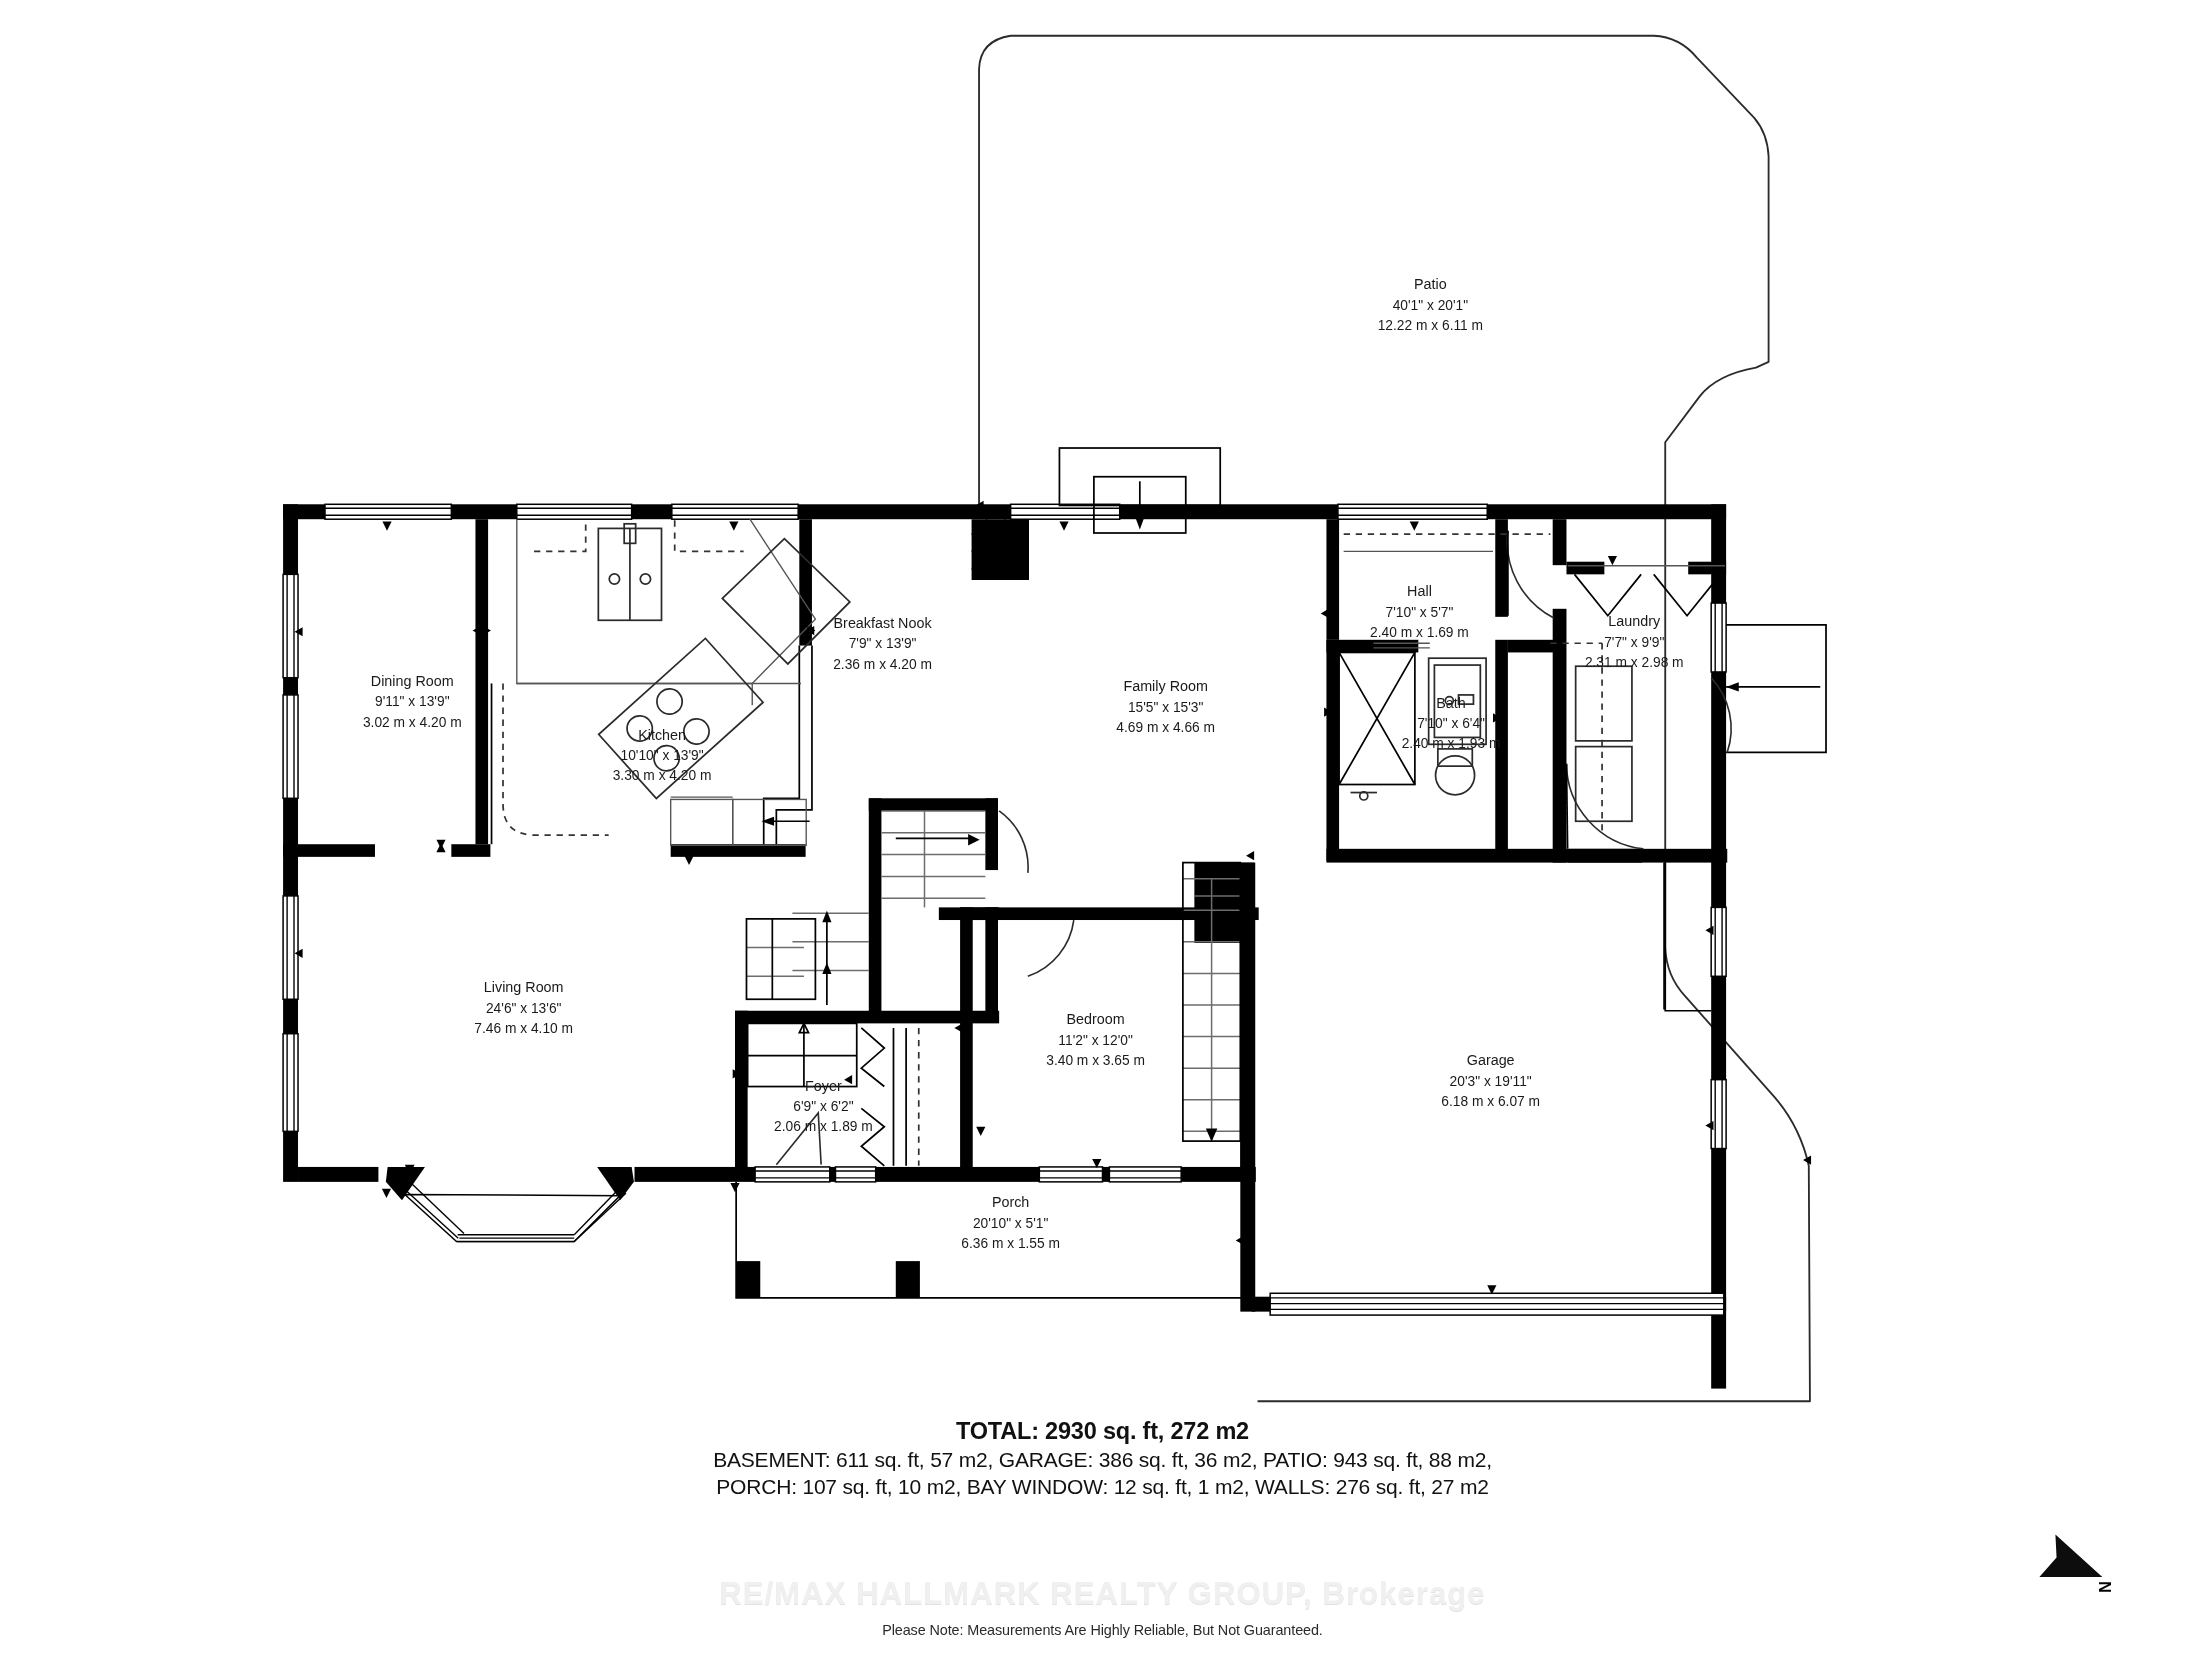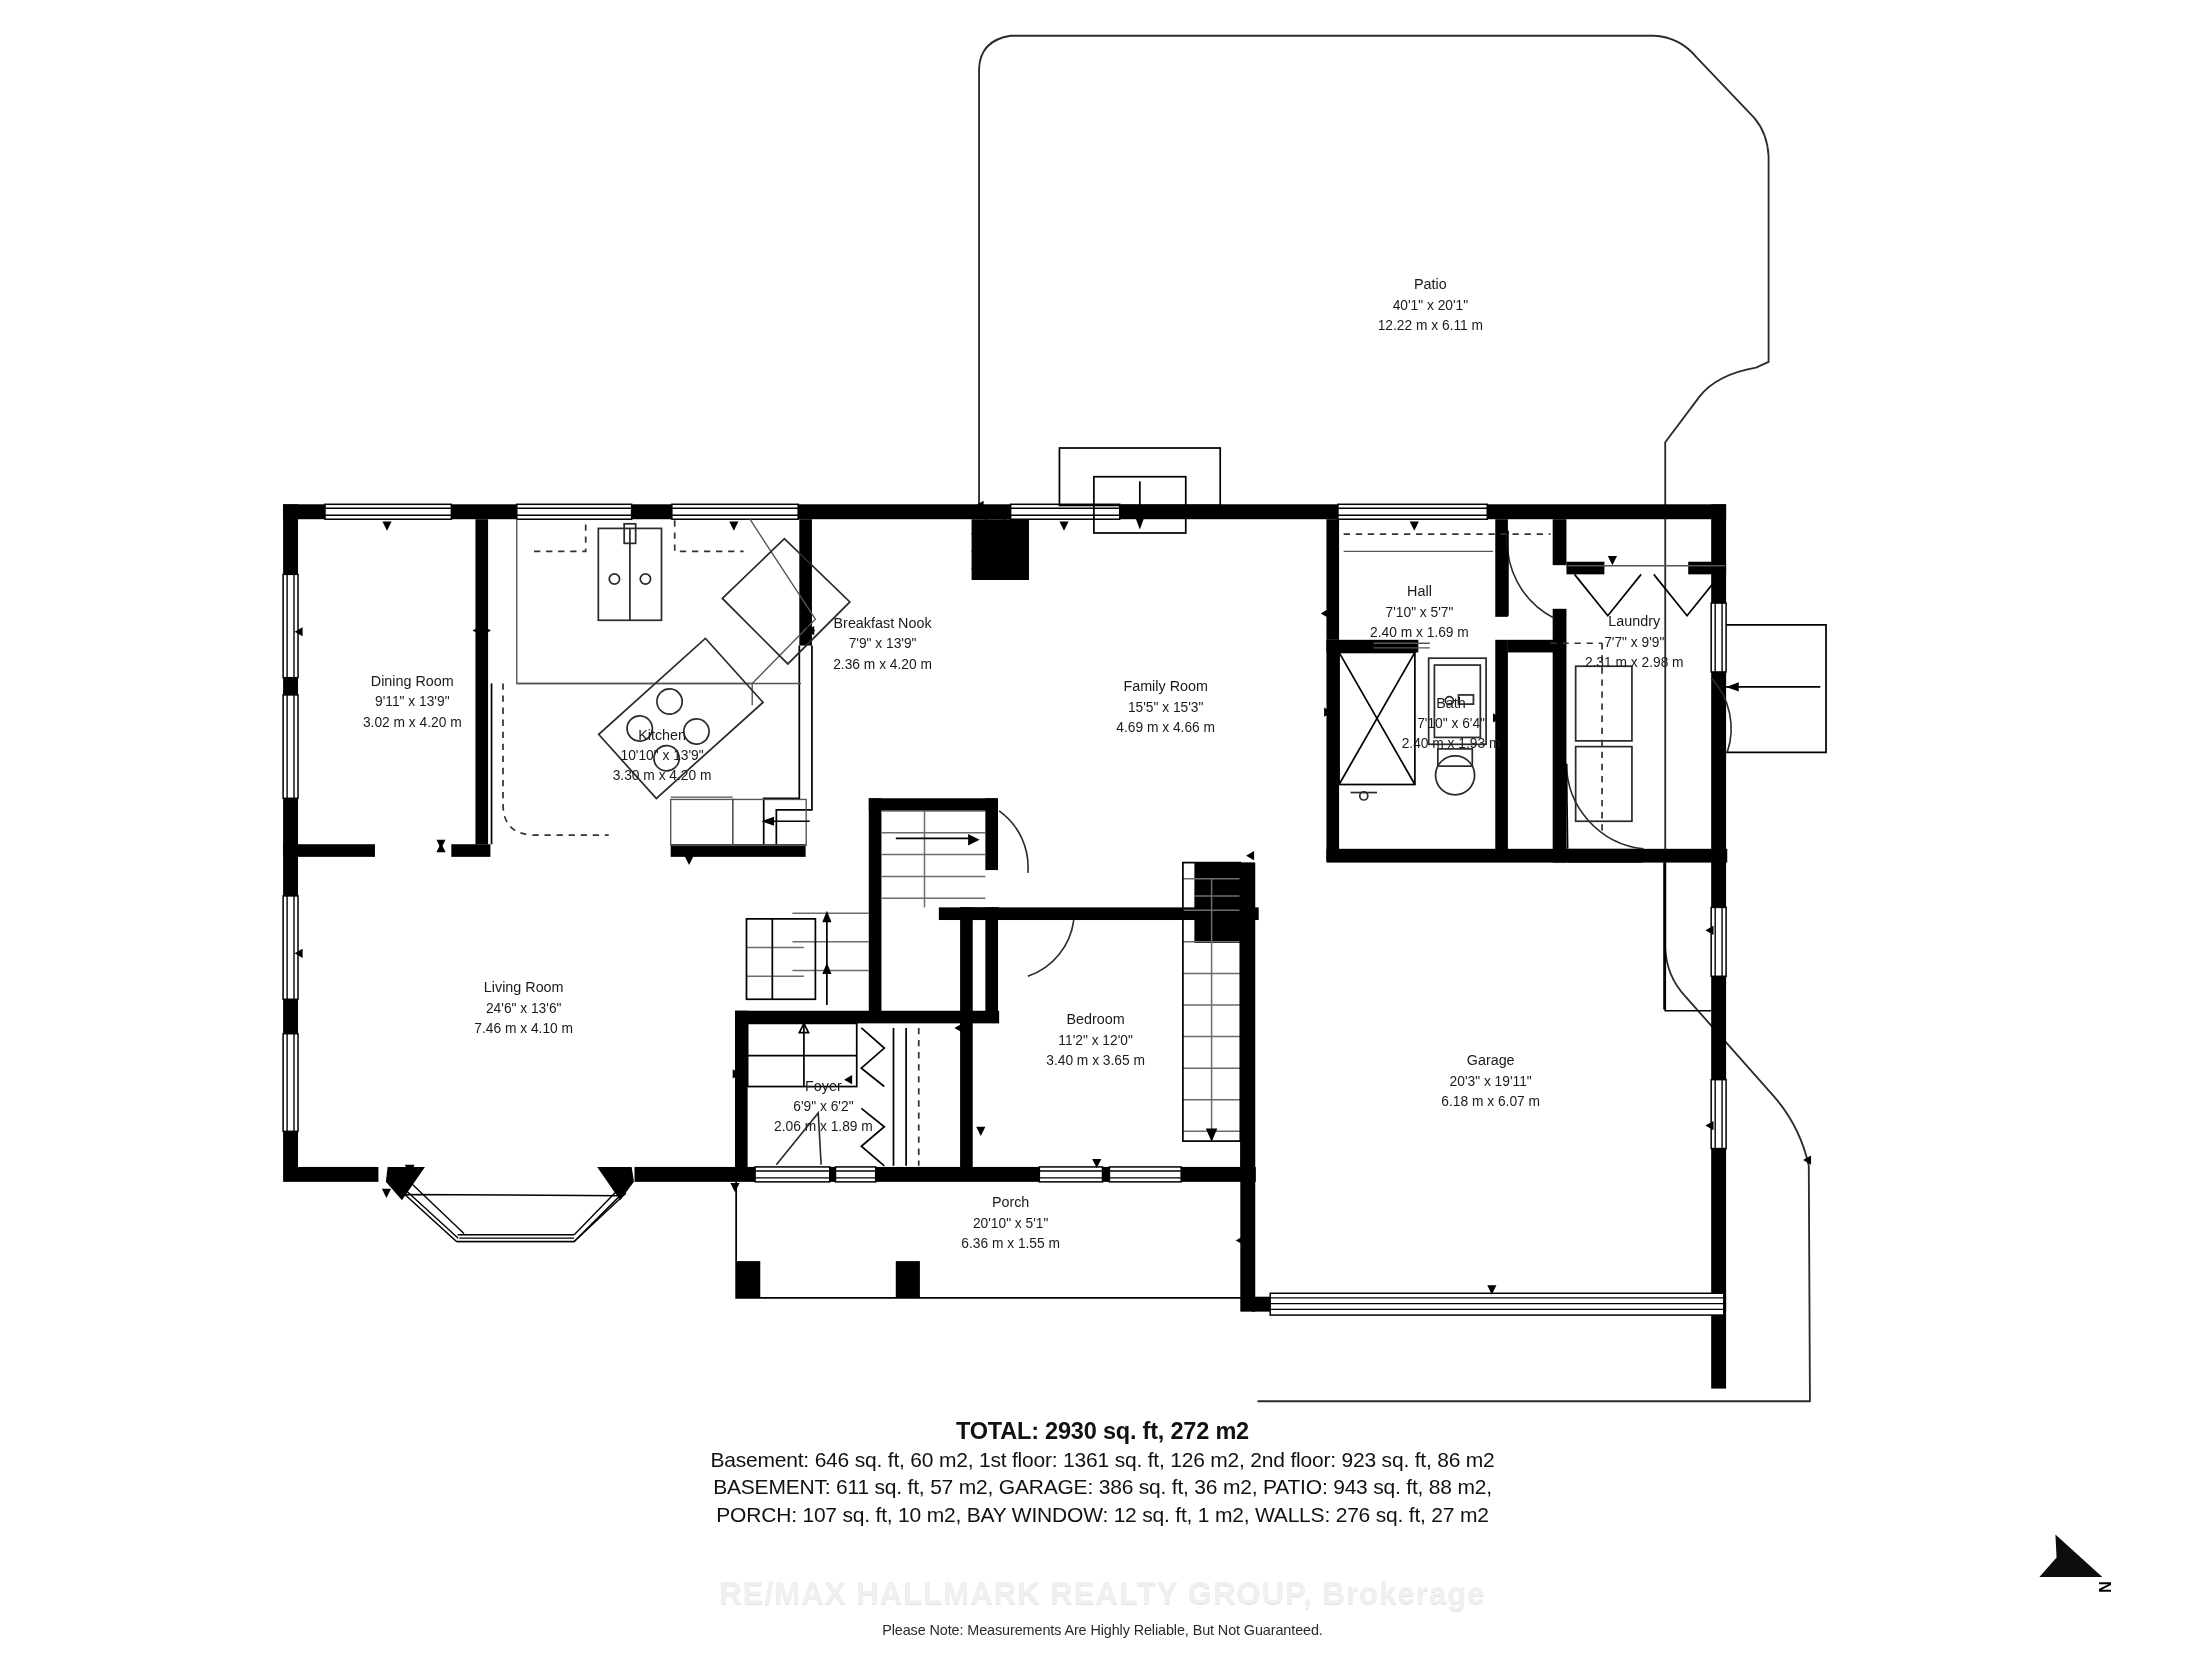--- a/index.html
+++ b/index.html
@@ -550,21 +550,20 @@
         <text class="rmlabel rmdim" x="1760" y="2138">20'10" x 5'1"</text>
         <text class="rmlabel rmdim" x="1760" y="2173">6.36 m x 1.55 m</text>
       </g>
     </g>
 
   </svg>
 </div>
 
 <div id="summary">
   <div class="total">TOTAL: 2930 sq. ft, 272 m2</div>
-  <div class="line">Basement: 646 sq. ft, 60 m2, 1st floor: 1361 sq. ft, 126 m2, 2nd floor: 923 sq. ft, 86 m2</div>
   <div class="line">BASEMENT: 611 sq. ft, 57 m2, GARAGE: 386 sq. ft, 36 m2, PATIO: 943 sq. ft, 88 m2,</div>
   <div class="line">PORCH: 107 sq. ft, 10 m2, BAY WINDOW: 12 sq. ft, 1 m2, WALLS: 276 sq. ft, 27 m2</div>
 </div>
 
 <div id="watermark">RE/MAX HALLMARK REALTY GROUP, Brokerage</div>
 
 <div id="disclaimer">Please Note: Measurements Are Highly Reliable, But Not Guaranteed.</div>
 
 <div id="compass">
   <svg width="138" height="103" viewBox="0 0 240 180" xmlns="http://www.w3.org/2000/svg">

